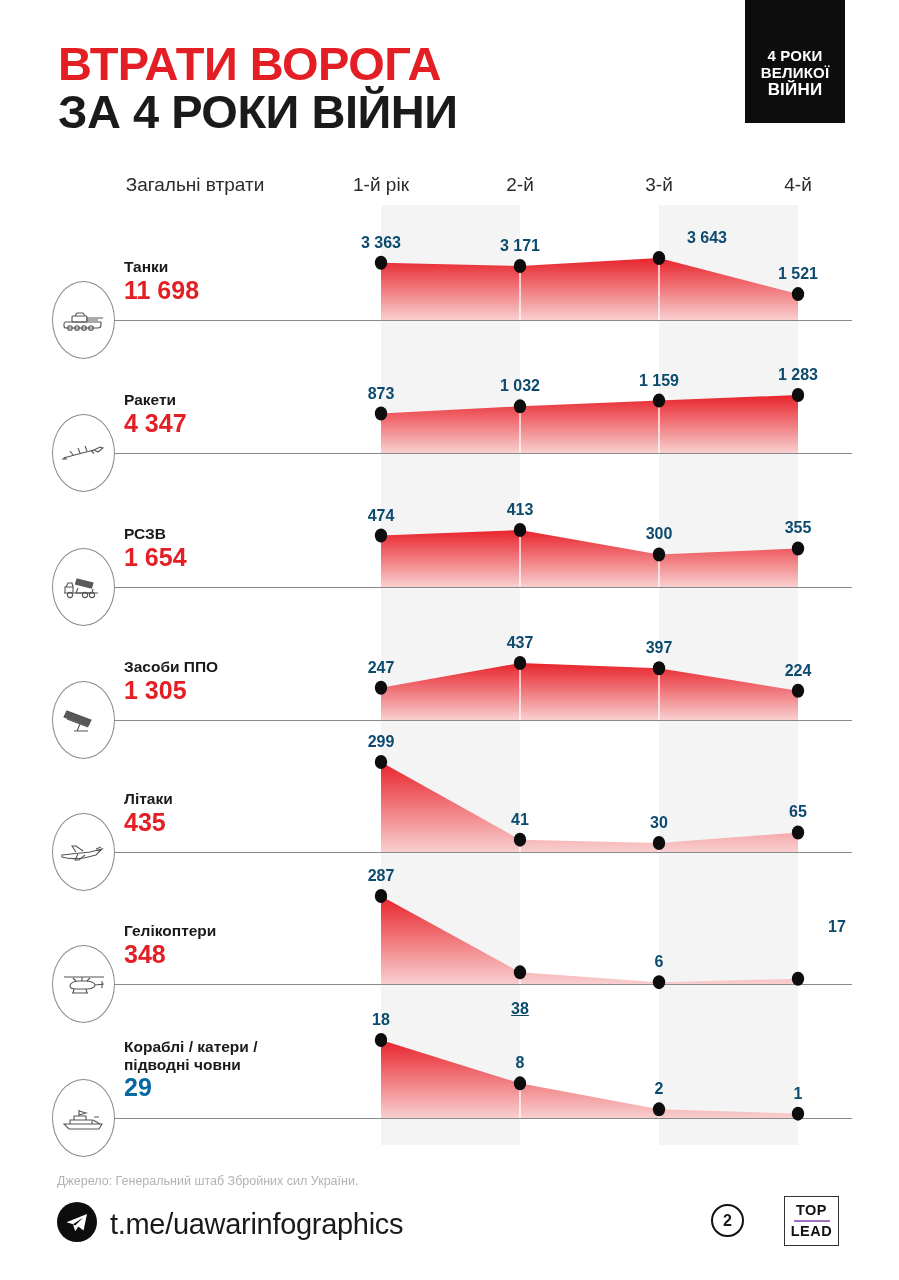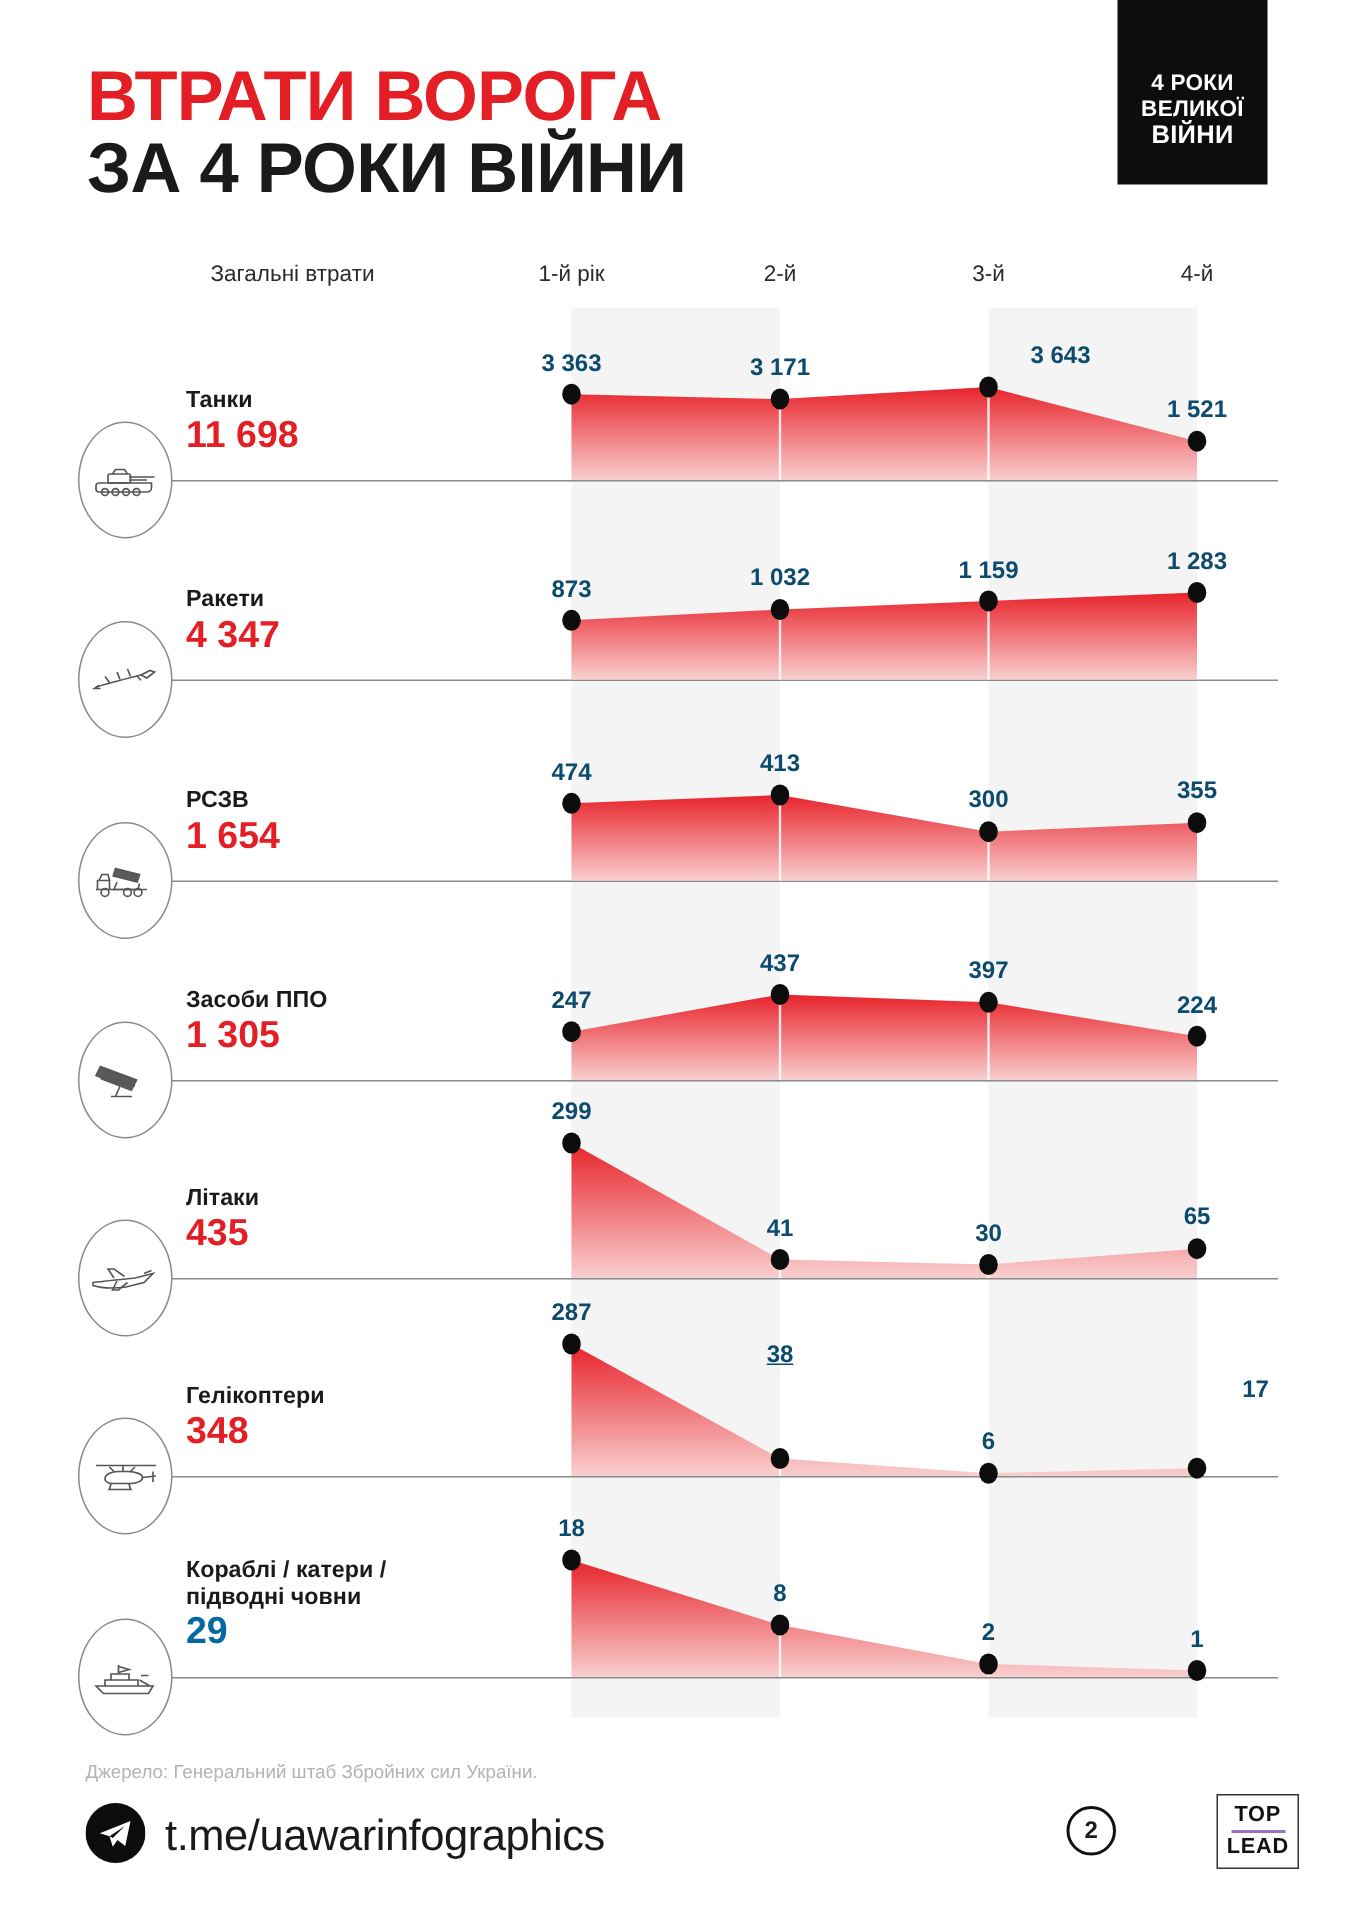--- a/index.html
+++ b/index.html
@@ -22,21 +22,21 @@
 
   .badge { position:absolute; left:745px; top:0px; width:100px; height:123px;
            background:#0d0d0d; color:#ffffff;
            display:flex; flex-direction:column; justify-content:center;
            align-items:center; padding-top:22px; }
   .badge div { font-weight:bold; font-size:15px; line-height:17px;
                text-align:center; letter-spacing:0.2px; }
   .badge .b3 { font-size:17px; }
 
   
-  .col-head { position:absolute; top:174px; font-size:15px; color:#2b2b2b;
+  .col-head { position:absolute; top:174px; font-size:19px; color:#2b2b2b;
               text-align:center; white-space:nowrap; transform:translateX(-50%); }
 
   
   .band { position:absolute; top:205px; height:940px; width:139px;
           background:#f4f4f4; }
 
   
   .row { position:absolute; left:0; width:899px; }
   .row .baseline { position:absolute; left:112px; width:740px; height:1px;
                    background:#8a8a8a; }
@@ -59,21 +59,21 @@
             color:#b3b3b3; }
   .tg-row { position:absolute; left:57px; top:1202px; display:flex;
             align-items:center; gap:13px; }
   .tg-handle { font-size:29px; color:#1a1a1a; letter-spacing:-0.3px; }
   .page-num { position:absolute; left:711px; top:1204px; width:33px; height:33px;
               border:2.2px solid #111; border-radius:50%; display:flex;
               align-items:center; justify-content:center; font-weight:bold;
               font-size:16px; }
   .toplead { position:absolute; left:784px; top:1196px; width:55px; height:50px;
              border:1.6px solid #333; display:flex; flex-direction:column;
-             align-items:center; justify-content:center;margin-left:27px; }
+             align-items:center; justify-content:center; }
   .toplead span { font-size:14.5px; font-weight:bold; letter-spacing:0.5px;
                   line-height:17px; color:#111; }
   .toplead .sep { width:36px; height:2px; background:#a06fc0; margin:1px 0; }
 </style>
 </head>
 <body>
 
 <div class="page">
 
   <div class="band" style="left:381px;"></div>
@@ -317,21 +317,21 @@
             <path d="M381,984 L381,896 L520,972.3484320557491 L659,982.1602787456446 L798,978.787456445993 L798,984 Z" fill="url(#grad5)"></path>
             <line x1="520" y1="972.3484320557491" x2="520" y2="984" stroke="#ffffff" stroke-width="1.6" opacity="0.85"></line>
             <line x1="659" y1="982.1602787456446" x2="659" y2="984" stroke="#ffffff" stroke-width="1.6" opacity="0.85"></line>
             <ellipse cx="381" cy="896" rx="6.2" ry="7" fill="#0d0d0d"></ellipse>
             <ellipse cx="520" cy="972.3484320557491" rx="6.2" ry="7" fill="#0d0d0d"></ellipse>
             <ellipse cx="659" cy="982.1602787456446" rx="6.2" ry="7" fill="#0d0d0d"></ellipse>
             <ellipse cx="798" cy="978.787456445993" rx="6.2" ry="7" fill="#0d0d0d"></ellipse>
           </svg>
         </div>
         <div class="pt-label" style="left: 381px; top: 885px;">287</div>
-        <div class="pt-label" style="left: 520px; top: 913px; text-decoration: underline;">38</div>
+        <div class="pt-label" style="left: 520px; top: 1018px; text-decoration: underline;">38</div>
         <div class="pt-label" style="left: 659px; top: 971.16px;">6</div>
         <div class="pt-label" style="left: 798px; top: 936px; margin-left: 39px;">17</div>
       </div>
       <div class="row" style="top: 0px;">
         <div class="baseline" style="top: 1118px; background: rgb(138, 138, 138);"></div>
         <div class="icon-circle" style="top: 1079px;">
           <svg width="48" height="26" viewBox="0 0 48 26">
             <g stroke="#555" stroke-width="1.1" fill="none">
               <path d="M4 19h38l-3 5H9z"></path>
               <path d="M10 19v-4h22v4"></path>

